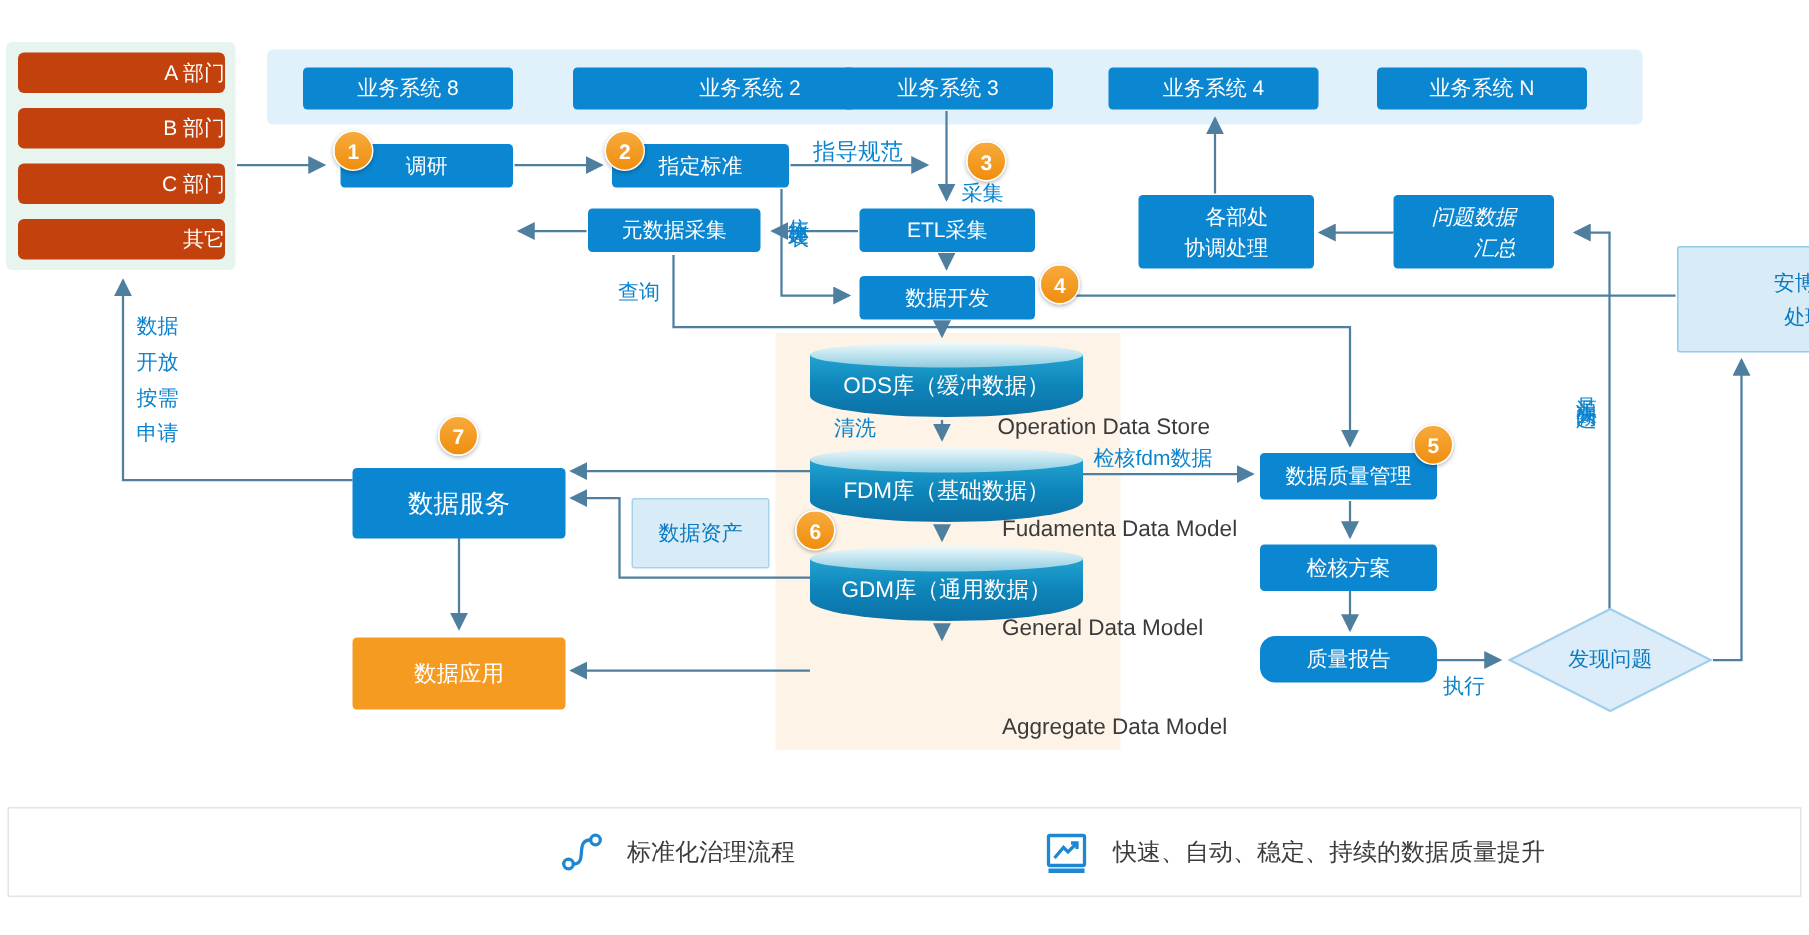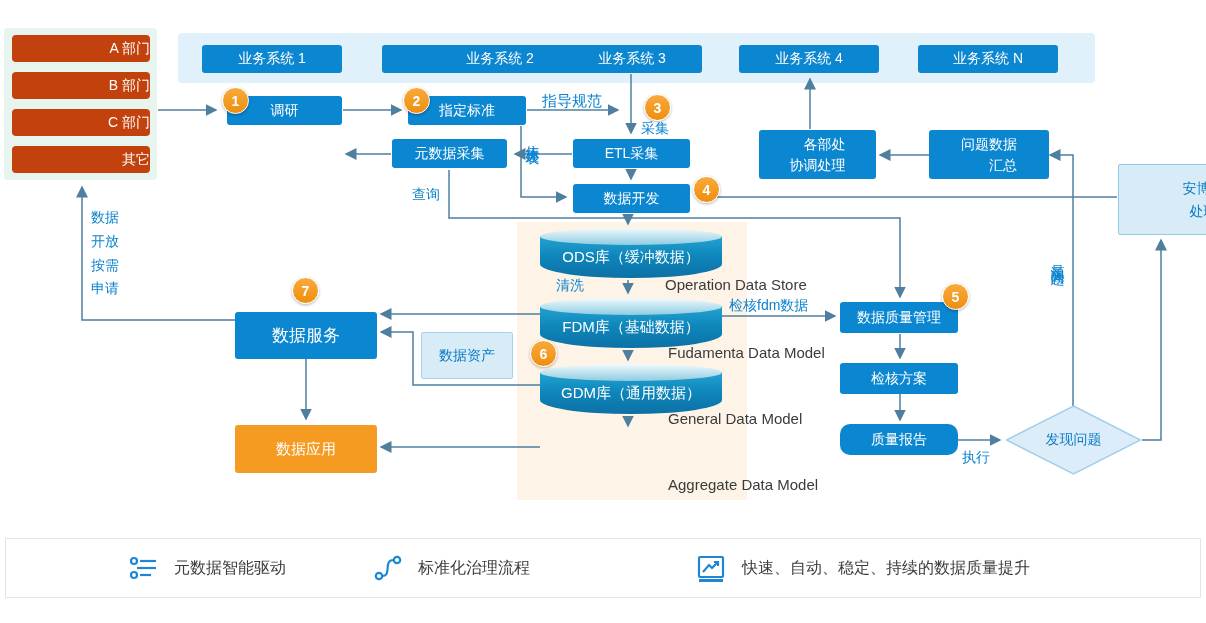--- a/index.html
+++ b/index.html
@@ -91,21 +91,21 @@
       <span>B 部门</span>
     </div>
   <div class="box greenbox" style="left:12px;top:109px;width:138px;height:27px;">
       <span>C 部门</span>
     </div>
   <div class="box greenbox" style="left:12px;top:146px;width:138px;height:27px;">
       <span>其它</span>
     </div>
 
   <div class="box" style="left:202px;top:45px;width:140px;height:28px;">
-      <span>业务系统 1</span>
+      <span>业务系统 8</span>
     </div>
   <div class="box" style="left:382px;top:45px;width:140px;height:28px;padding-left:48px;">
       <span>业务系统 2</span>
     </div>
   <div class="box" style="left:562px;top:45px;width:140px;height:28px;">
       <span>业务系统 3</span>
     </div>
   <div class="box" style="left:739px;top:45px;width:140px;height:28px;">
       <span>业务系统 4</span>
     </div>
@@ -137,21 +137,21 @@
   <div class="lbl vtext" style="left:524px;top:133px;letter-spacing:2px;">依标建表</div>
   <div class="lbl" style="left:412px;top:186px;">查询</div>
 
   <div class="box" style="left:573px;top:184px;width:117px;height:29px;">
       <span>数据开发</span>
     </div>
   <div class="badge" style="left:693px;top:176px;">4</div>
 
   <div class="box two" style="left:759px;top:130px;width:117px;height:49px;"><span style="white-space:pre-line;">各部处
 协调处理</span></div>
-  <div class="box two" style="left:929px;top:130px;width:120px;height:49px;"><span style="white-space:pre-line;">问题数据
+  <div class="box two" style="left:929px;top:130px;width:107px;height:49px;font-style:italic;"><span style="white-space:pre-line;">问题数据
 汇总</span></div>
   <div class="lightbox two" style="left:1118px;top:164px;width:85px;height:69px;padding-left:42px;"><span style="white-space:pre-line;line-height:1.6;">安博通
 处理</span></div>
 
   <div class="cyl" style="left:540px;top:228px;">
     <div class="cbody">
         <span>ODS库（缓冲数据）</span>
       </div>
     <div class="ctop"></div>
   </div>
@@ -204,30 +204,20 @@
   <div class="lbl" style="left:962px;top:449px;">执行</div>
   <div class="lbl vtext" style="left:1049px;top:252px;letter-spacing:2px;background:transparent;">是源头问题</div>
 
   <div class="diamond" style="left:1005px;top:405px;width:137px;height:70px;">
     <svg width="137" height="70">
       <polygon points="68.5,1 135.5,35 68.5,69 1.5,35" fill="#dcedf9" stroke="#9fcfec" stroke-width="1.5"></polygon>
     </svg>
     <span>发现问题</span>
   </div>
 
-  <div class="legend-item" style="left:128px;">
-    <svg width="30" height="30" fill="none" stroke="#1d87d3" stroke-width="2.2">
-      <circle cx="6" cy="8" r="3"></circle>
-        <line x1="12" y1="8" x2="28" y2="8"></line>
-      <line x1="9" y1="15" x2="28" y2="15"></line>
-      <circle cx="6" cy="22" r="3"></circle>
-        <line x1="12" y1="22" x2="23" y2="22"></line>
-    </svg>
-    <span class="txt">元数据智能驱动</span>
-  </div>
   <div class="legend-item" style="left:372px;">
     <svg width="30" height="30" fill="none" stroke="#1d87d3" stroke-width="2.2">
       <circle cx="25" cy="7" r="3.2"></circle>
         <circle cx="7" cy="23" r="3.2"></circle>
       <path d="M21.5,7 C11,7 20,23 10.5,23"></path>
     </svg>
     <span class="txt">标准化治理流程</span>
   </div>
   <div class="legend-item" style="left:696px;">
     <svg width="30" height="30" fill="none" stroke="#1d87d3" stroke-width="2.2">

